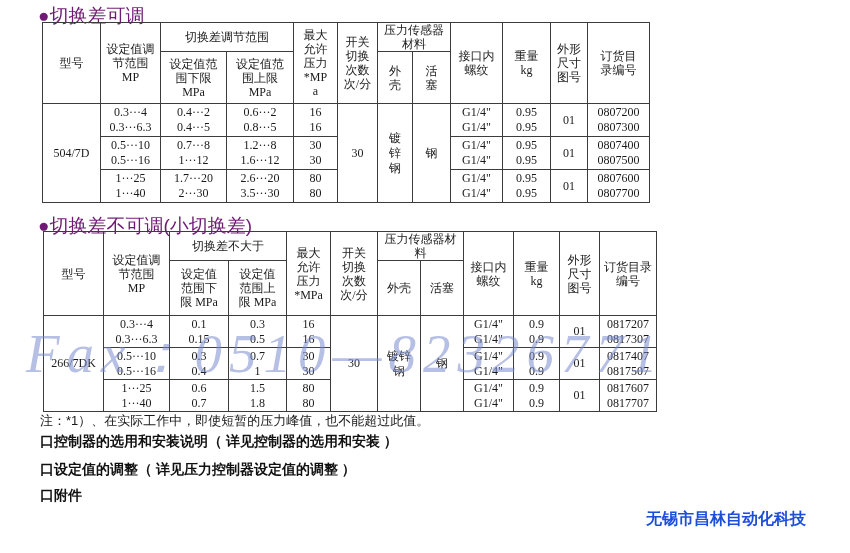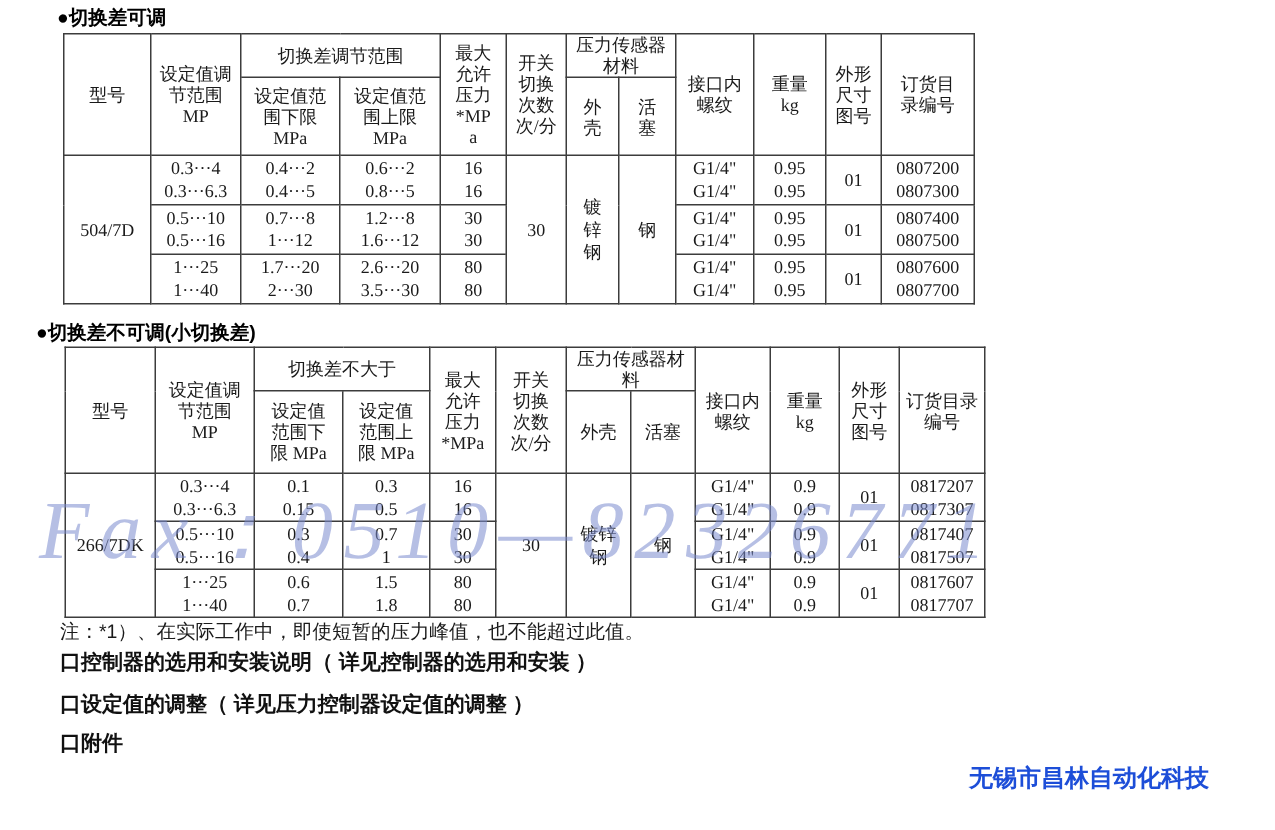--- a/index.html
+++ b/index.html
@@ -1,22 +1,22 @@
 <!DOCTYPE html>
 <html><head>
 <meta charset="utf-8">
 <style>
   html,body{margin:0;padding:0;background:#ffffff;}
   .page{position:relative;width:850px;height:553px;background:#ffffff;overflow:hidden;
         font-family:"Liberation Serif","DejaVu Serif",serif;color:#1a1a1a;}
 
   .sec-title{position:absolute;font-family:"Liberation Sans","DejaVu Sans",sans-serif;
-             font-weight:bold;font-size:13px;color:#000000;white-space:nowrap;z-index:2;}
+             font-weight:normal;font-size:19px;color:#701a75;white-space:nowrap;z-index:2;}
   #t1title{left:38px;top:3px;}
-  #t2title{left:24px;top:213px;}
+  #t2title{left:38px;top:213px;}
 
   table.tbl{position:absolute;border-collapse:collapse;table-layout:fixed;
             background:transparent;font-size:12px;color:#1a1a1a;z-index:2;}
   .tbl th,.tbl td{border:1px solid #3c3c3c;text-align:center;vertical-align:middle;
                   white-space:pre-line;padding:0 1px;font-weight:normal;
                   line-height:14px;overflow:hidden;}
   .tbl td{line-height:15px;}
   #tbl1{left:42px;top:22px;width:607px;}
   #tbl2{left:43px;top:231px;width:613px;}
   #tbl1 tr.hr1{height:24px;} #tbl1 tr.hr2{height:52px;} #tbl1 tr.br{height:33px;}

